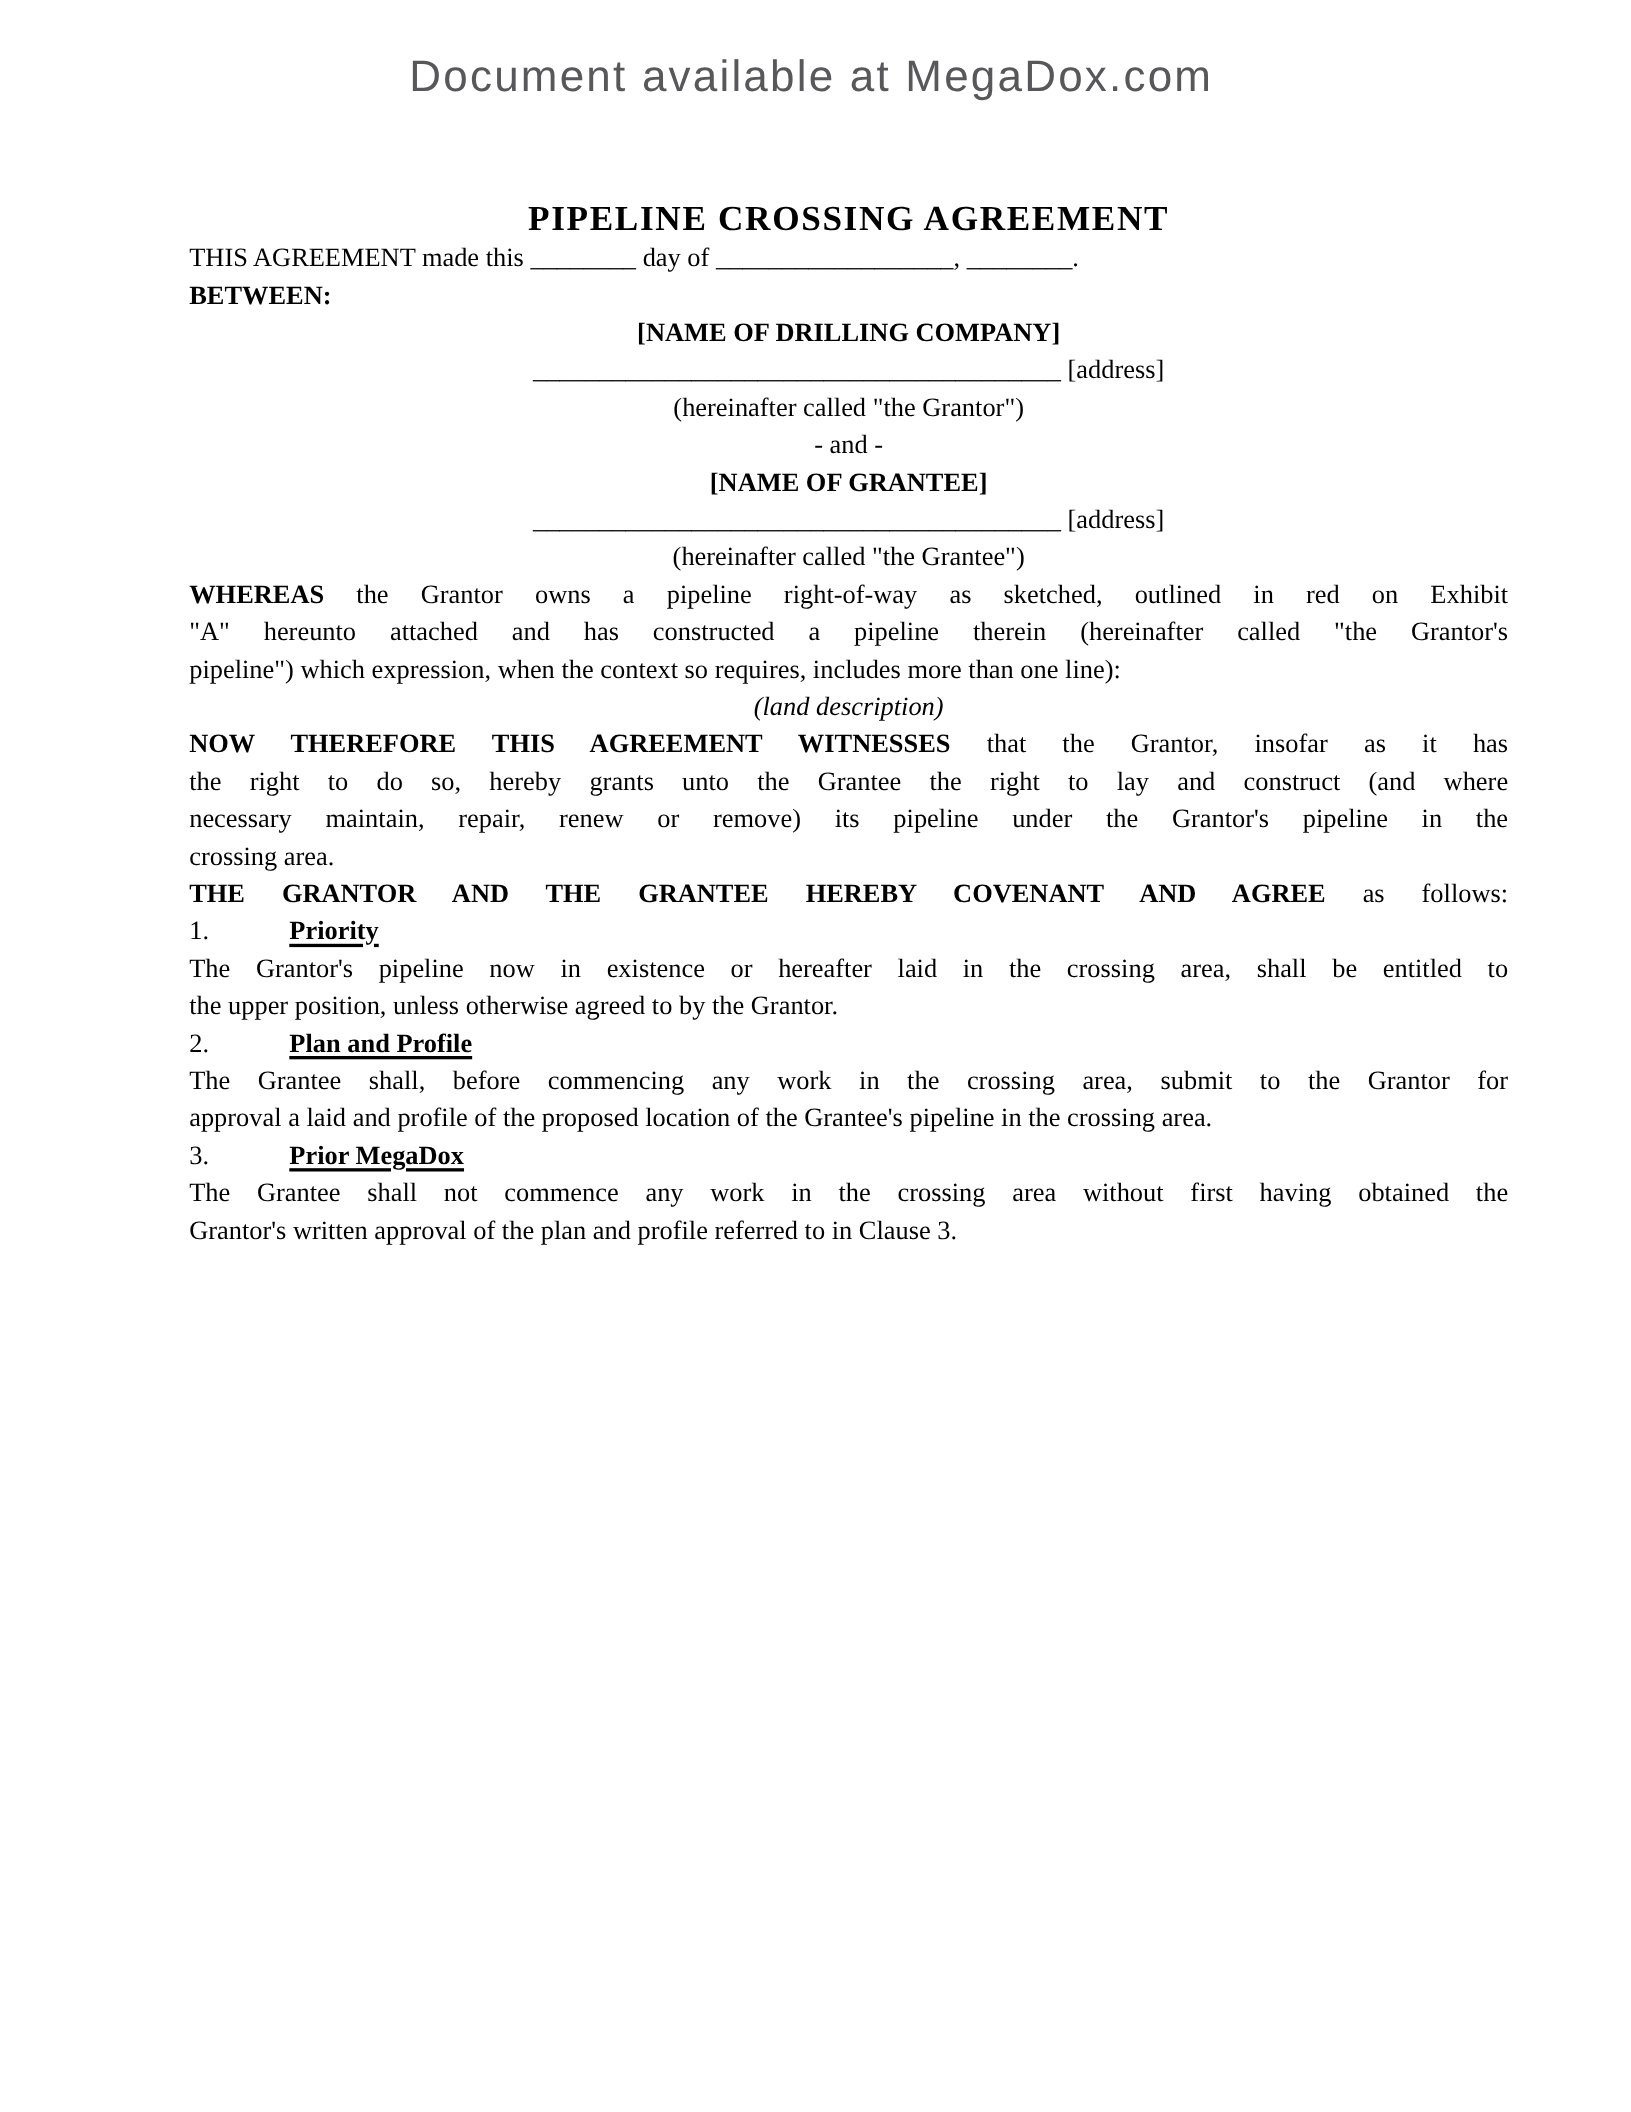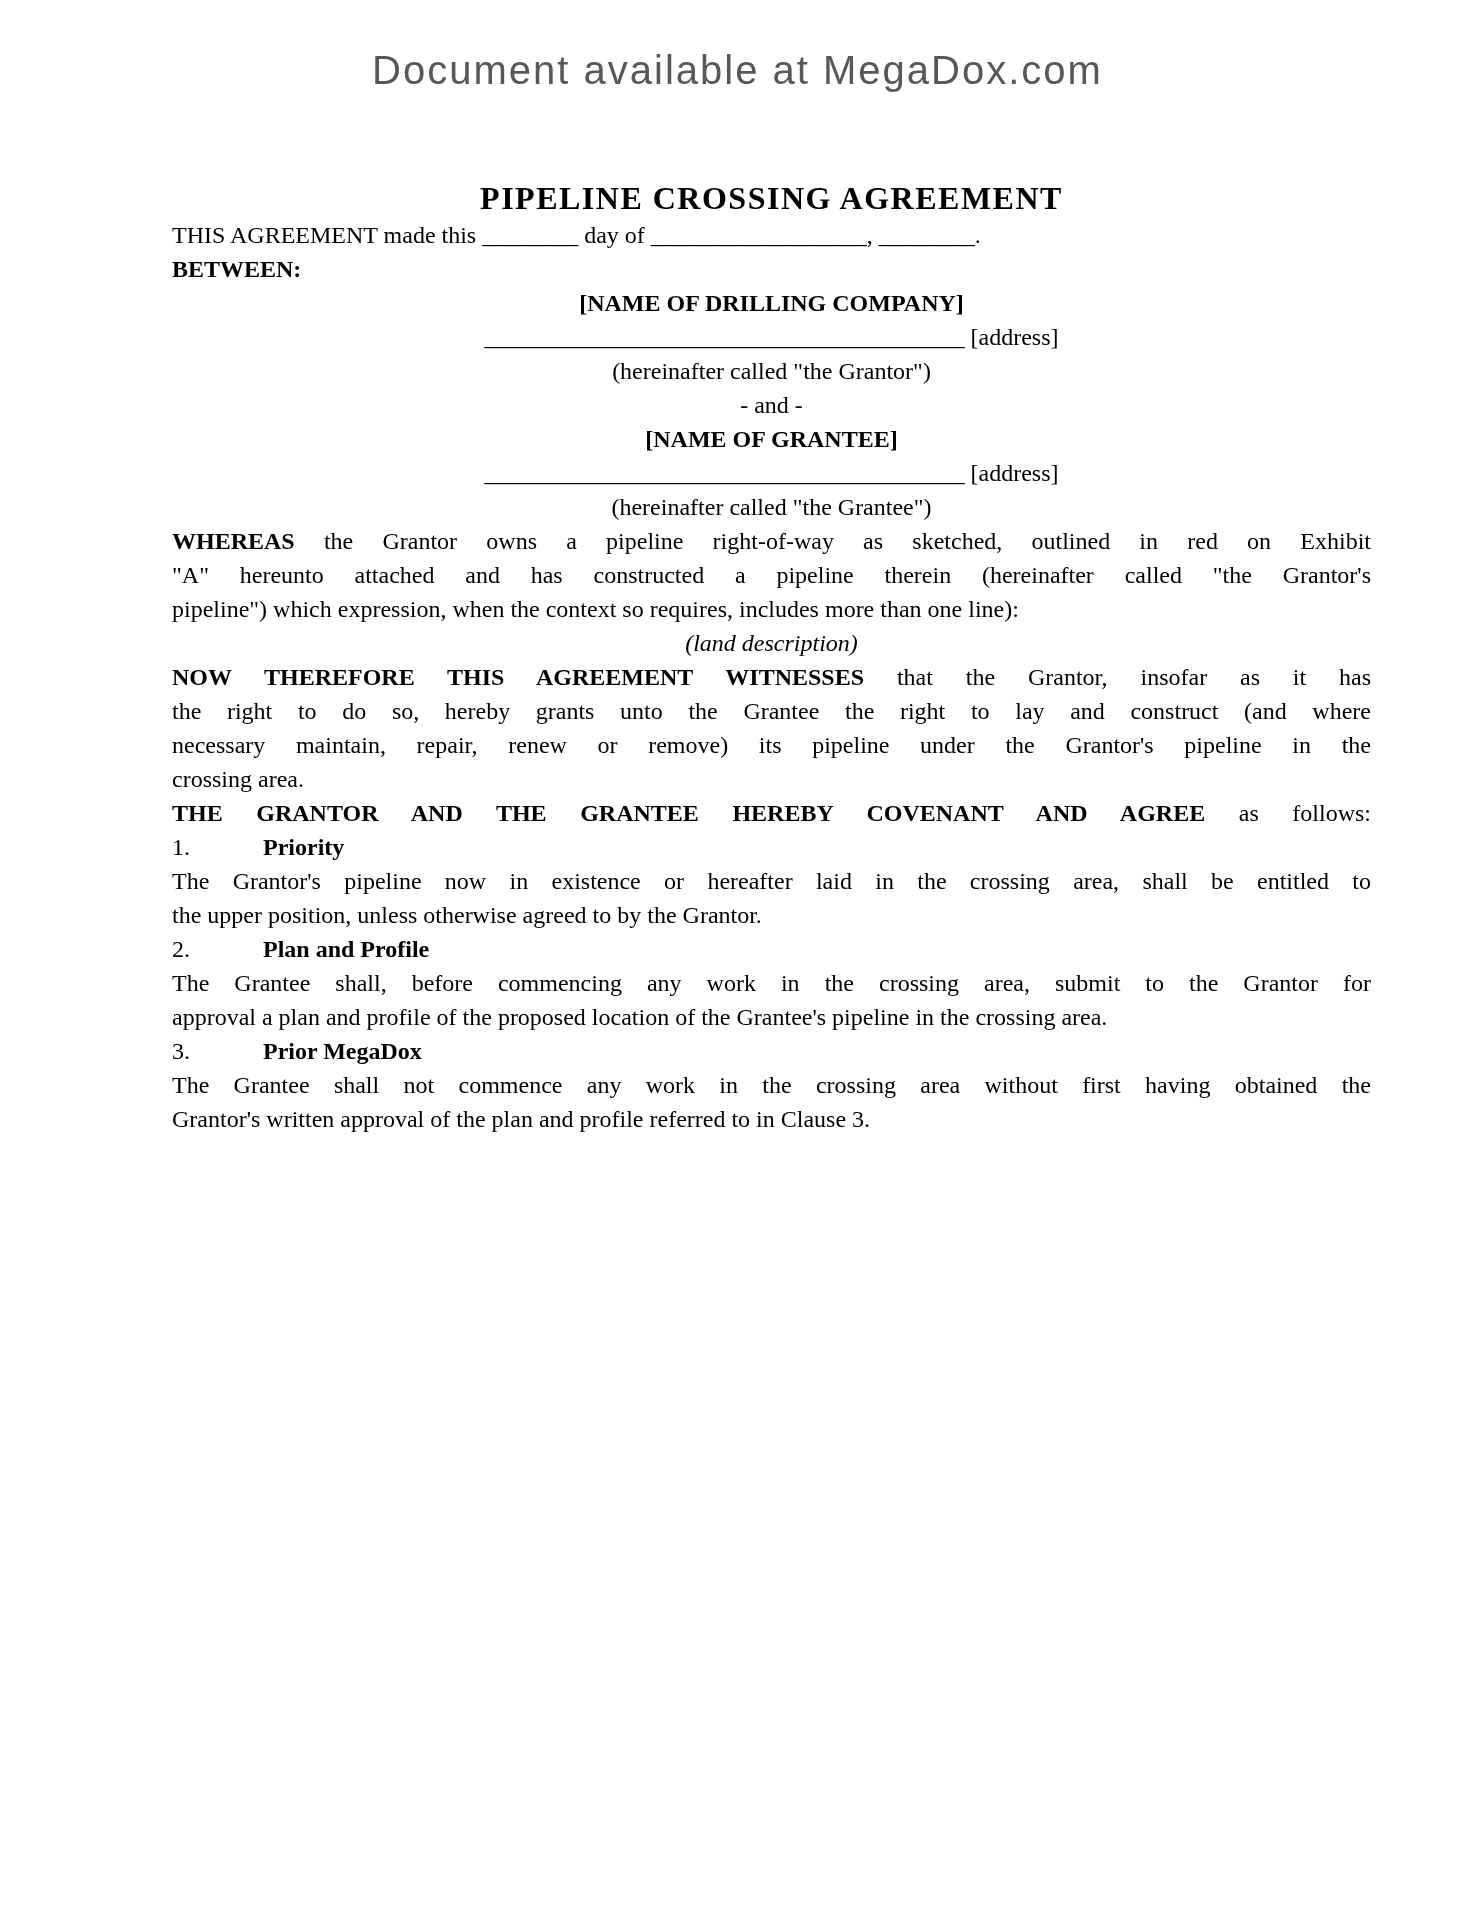--- a/index.html
+++ b/index.html
@@ -38,20 +38,21 @@
   .b { font-weight: bold; }
   .i { font-style: italic; }
   .jline { text-align: justify; text-align-last: justify; }
   .lastline { text-align: left; }
   .clause-num {
     display: inline-block;
     width: 91px;
   }
   .clause-title {
     font-weight: bold;
+    text-decoration: underline;
     text-decoration-thickness: 2.5px;
     text-underline-offset: 4px;
   }
 </style>
 </head>
 <body>
 
 <div class="page">
 
   <div class="watermark">Document available at MegaDox.com</div>
@@ -99,21 +100,21 @@
 
     <div class="block line"><span class="clause-num">1.</span><span class="clause-title">Priority</span></div>
     <div class="block">
       <div class="line jline">The Grantor's pipeline now in existence or hereafter laid in the crossing area, shall be entitled to</div>
       <div class="line lastline">the upper position, unless otherwise agreed to by the Grantor.</div>
     </div>
 
     <div class="block line"><span class="clause-num">2.</span><span class="clause-title">Plan and Profile</span></div>
     <div class="block">
       <div class="line jline">The Grantee shall, before commencing any work in the crossing area, submit to the Grantor for</div>
-      <div class="line lastline">approval a plan and profile of the proposed location of the Grantee's pipeline in the crossing area.</div>
+      <div class="line lastline">approval a laid and profile of the proposed location of the Grantee's pipeline in the crossing area.</div>
     </div>
 
     <div class="block line"><span class="clause-num">3.</span><span class="clause-title">Prior MegaDox</span></div>
     <div class="block">
       <div class="line jline">The Grantee shall not commence any work in the crossing area without first having obtained the</div>
       <div class="line lastline">Grantor's written approval of the plan and profile referred to in Clause 3.</div>
     </div>
 
   </div>
 </div>

